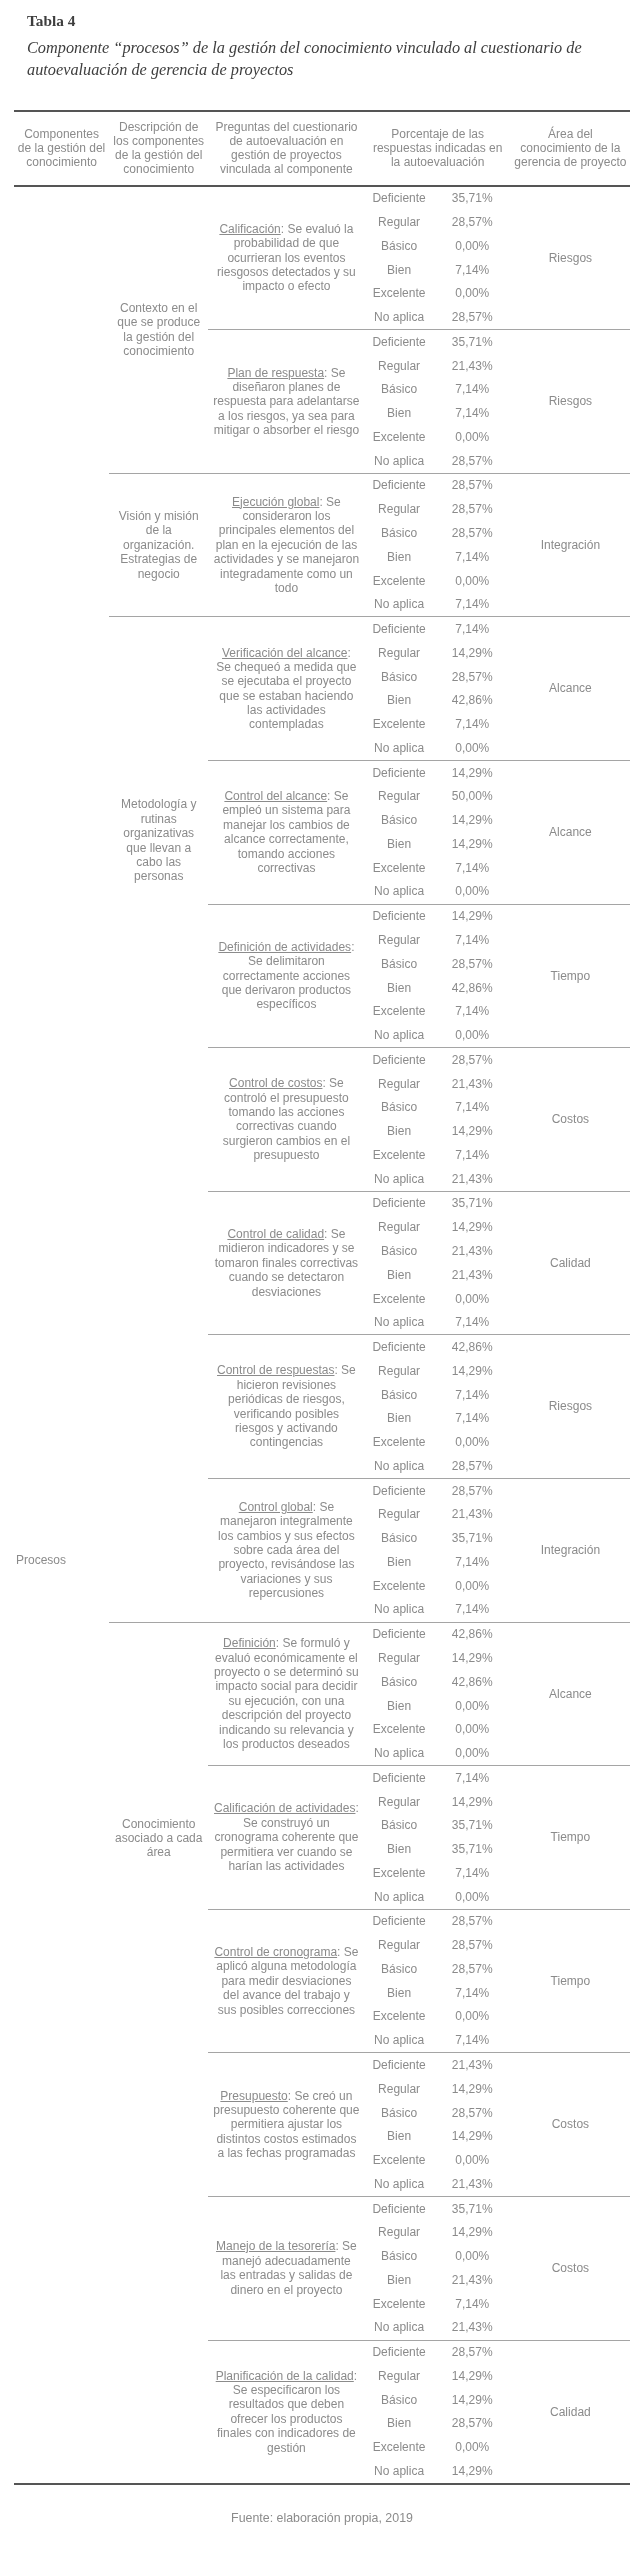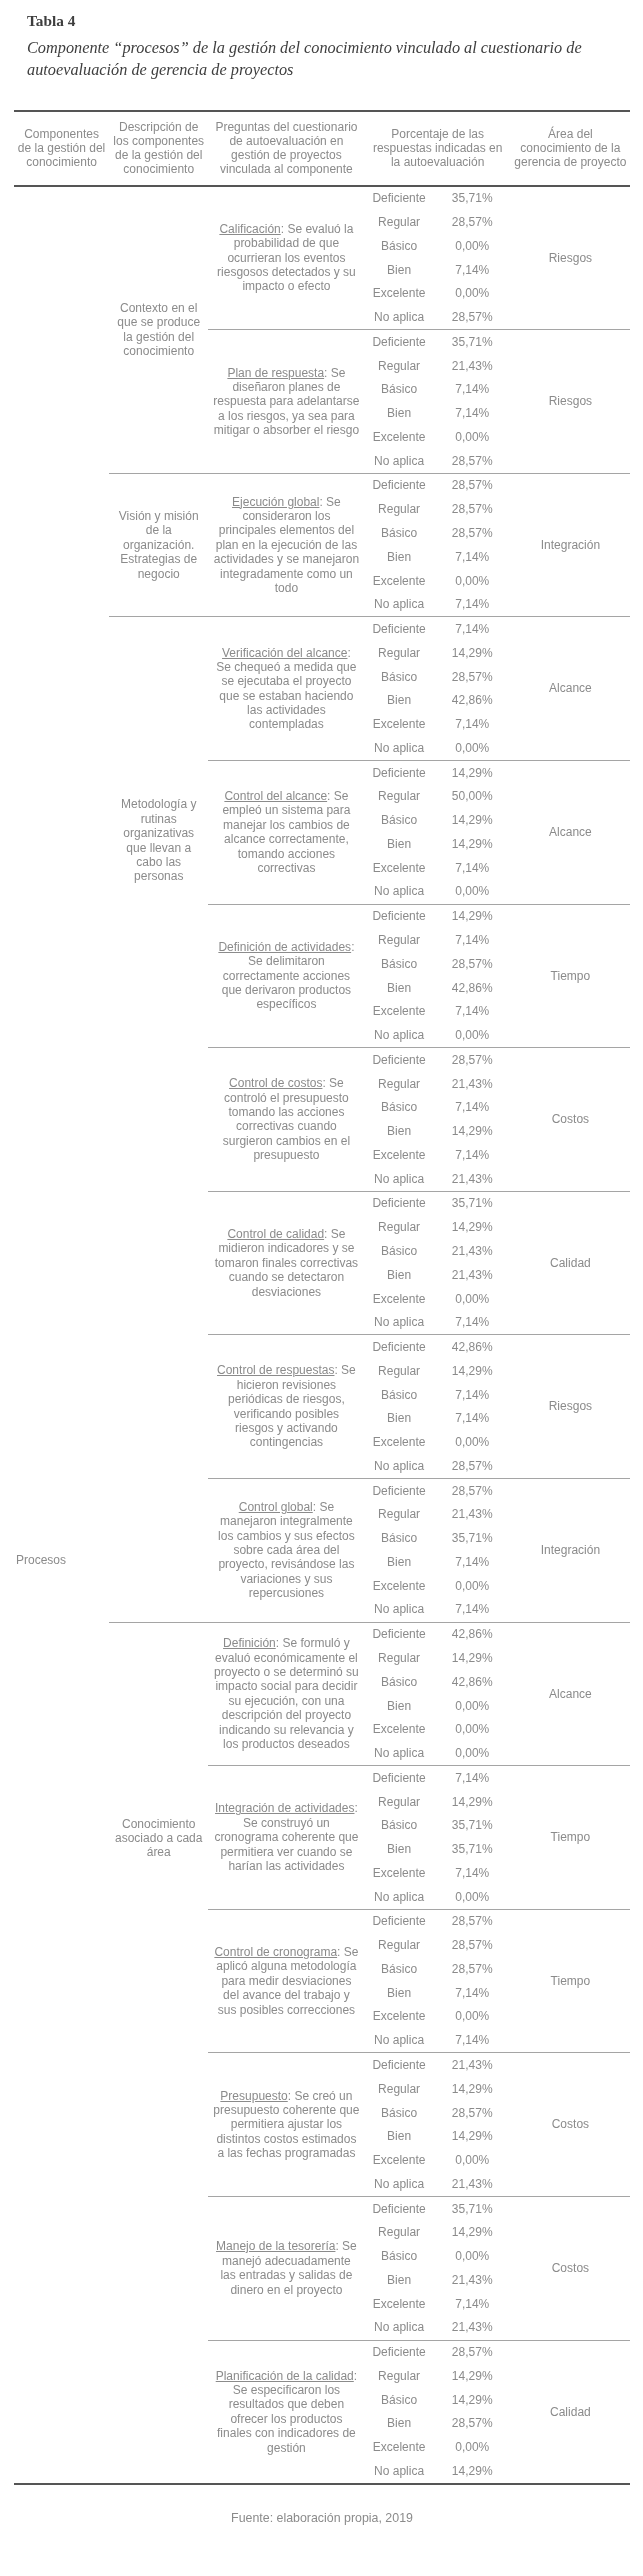--- a/index.html
+++ b/index.html
@@ -362,21 +362,21 @@
       </tr>
       <tr>
         <td class="c4">Excelente</td>
         <td class="c5">0,00%</td>
       </tr>
       <tr>
         <td class="c4">No aplica</td>
         <td class="c5">0,00%</td>
       </tr>
       <tr>
-        <td class="c3 sep" rowspan="6"><span class="term">Integración de actividades</span><span class="rest">: Se construyó un cronograma coherente que permitiera ver cuando se harían las actividades</span></td>
+        <td class="c3 sep" rowspan="6"><span class="term">Calificación de actividades</span><span class="rest">: Se construyó un cronograma coherente que permitiera ver cuando se harían las actividades</span></td>
         <td class="c4 sep">Deficiente</td>
         <td class="c5 sep">7,14%</td>
         <td class="c6 sep" rowspan="6">Tiempo</td>
       </tr>
       <tr>
         <td class="c4">Regular</td>
         <td class="c5">14,29%</td>
       </tr>
       <tr>
         <td class="c4">Básico</td>

